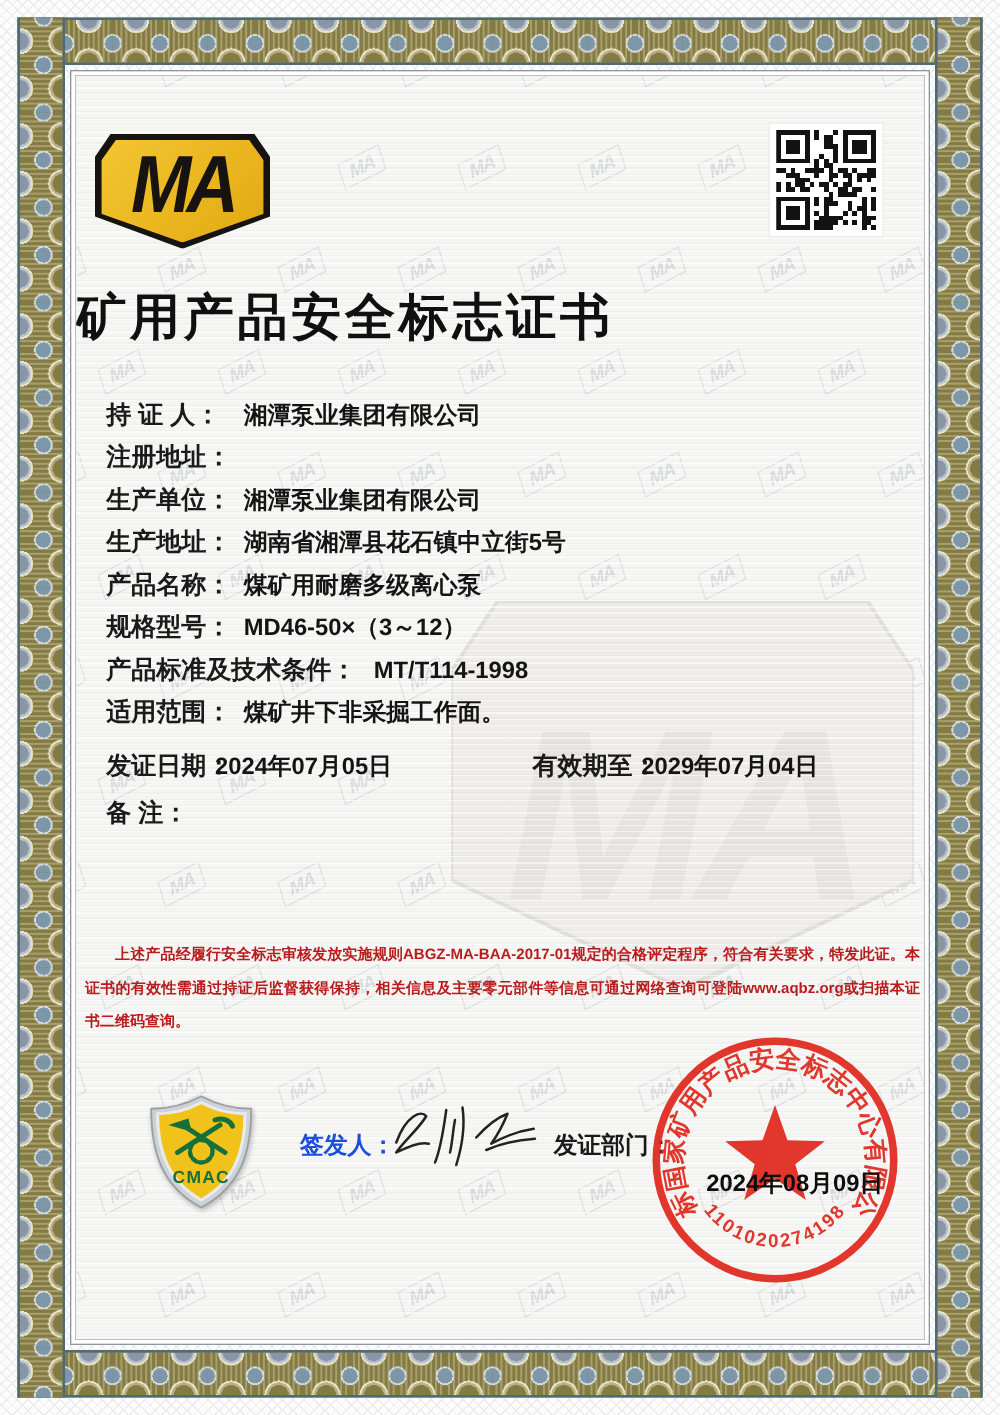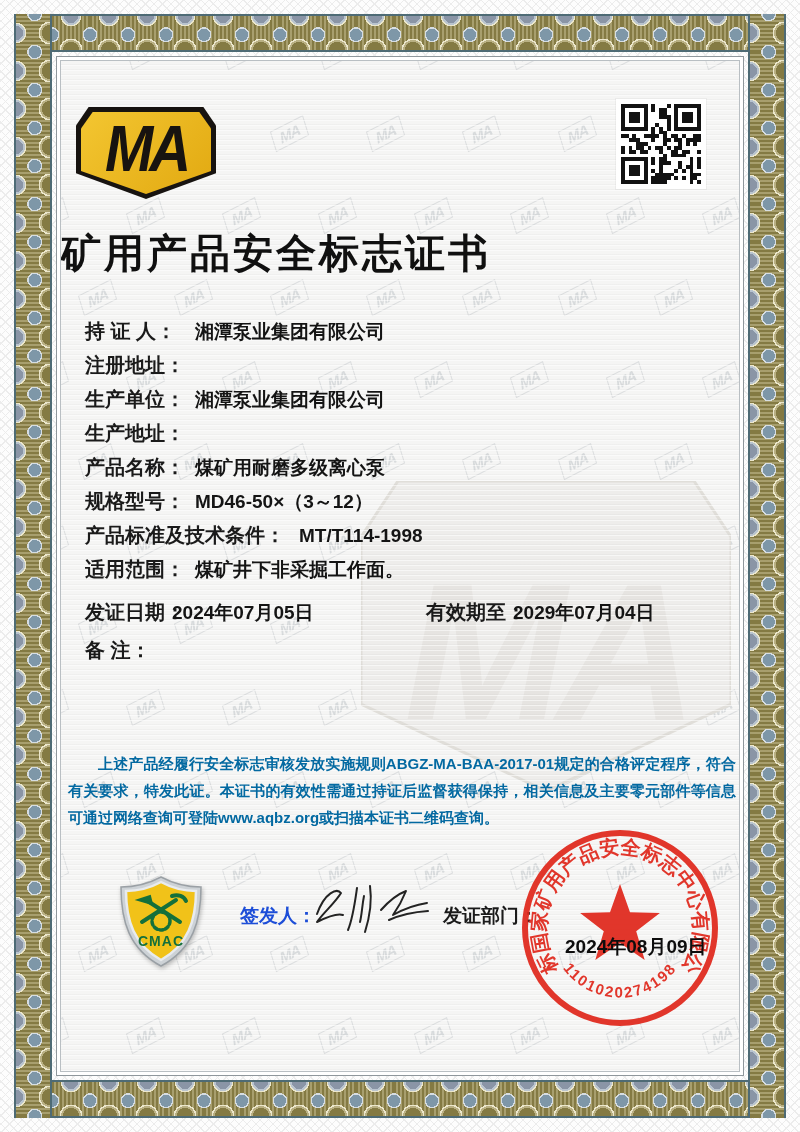--- a/index.html
+++ b/index.html
@@ -69,21 +69,21 @@
   .f-label{flex:none;width:110px;font-size:20px;font-weight:600;color:#1a1a1a;white-space:nowrap;}
   .f-label.wide{width:auto;margin-right:14px;}
   .f-value{font-size:19px;font-weight:700;color:#141414;white-space:nowrap;}
   .date-row{display:flex;align-items:baseline;height:34px;margin-top:9px;}
   .date-row .f-label{width:87px;}
   .date-row .f-value{width:166px;}
   .date-row .mid{width:88px;}
   .remark-row{display:flex;align-items:baseline;height:34px;margin-top:4px;}
   
   .statement{position:absolute;left:68px;right:64px;top:750px;z-index:2;
-    font-size:15px;font-weight:700;line-height:27px;color:#0369a1;
+    font-size:12px;font-weight:700;line-height:27px;color:#b91c1c;
     text-align:justify;text-indent:2em;}
   
   .cmac{position:absolute;left:116px;top:874px;z-index:2;filter:drop-shadow(1px 2px 2px rgba(0,0,0,.25));}
   .signer{position:absolute;left:240px;top:903px;z-index:2;font-size:19px;font-weight:600;color:#1d4ed8;}
   .sig{position:absolute;left:305px;top:878px;z-index:2;}
   .dept{position:absolute;left:443px;top:903px;z-index:2;font-size:19px;font-weight:600;color:#1a1a1a;}
   .stamp{position:absolute;left:520px;top:828px;z-index:3;opacity:.93;}
   .stamp-date{position:absolute;left:545px;top:934px;z-index:4;
     font-size:19px;font-weight:700;color:#0d0d0d;white-space:nowrap;}
 </style>
@@ -448,20 +448,21 @@
     <span class="f-label">注册地址：</span>
   </div>
 
   <div class="field-row">
     <span class="f-label">生产单位：</span>
     <span class="f-value">湘潭泵业集团有限公司</span>
   </div>
 
   <div class="field-row">
     <span class="f-label">生产地址：</span>
+    <span class="f-value">湖南省湘潭县花石镇中立街5号</span>
   </div>
 
   <div class="field-row">
     <span class="f-label">产品名称：</span>
     <span class="f-value">煤矿用耐磨多级离心泵</span>
   </div>
 
   <div class="field-row">
     <span class="f-label">规格型号：</span>
     <span class="f-value">MD46-50×（3～12）</span>

